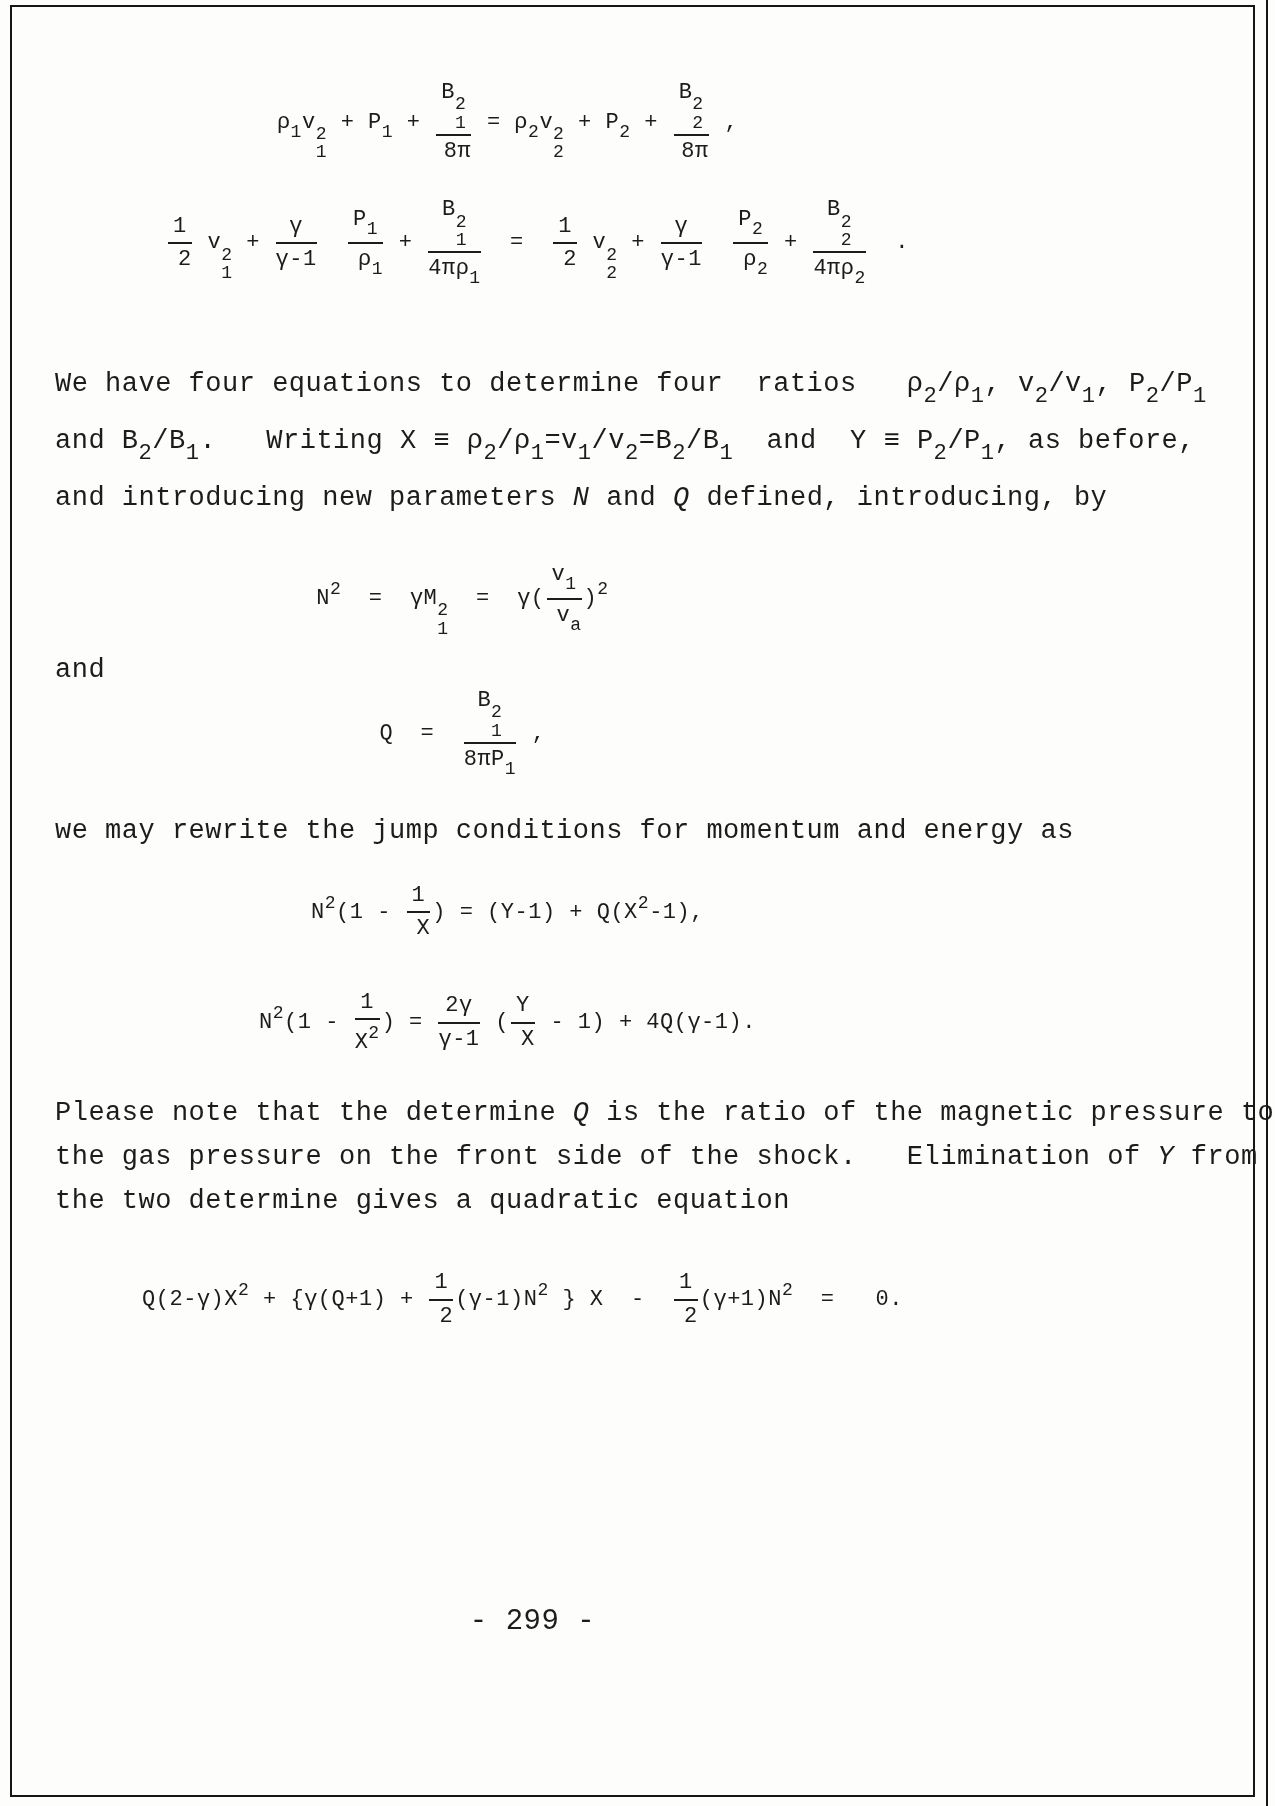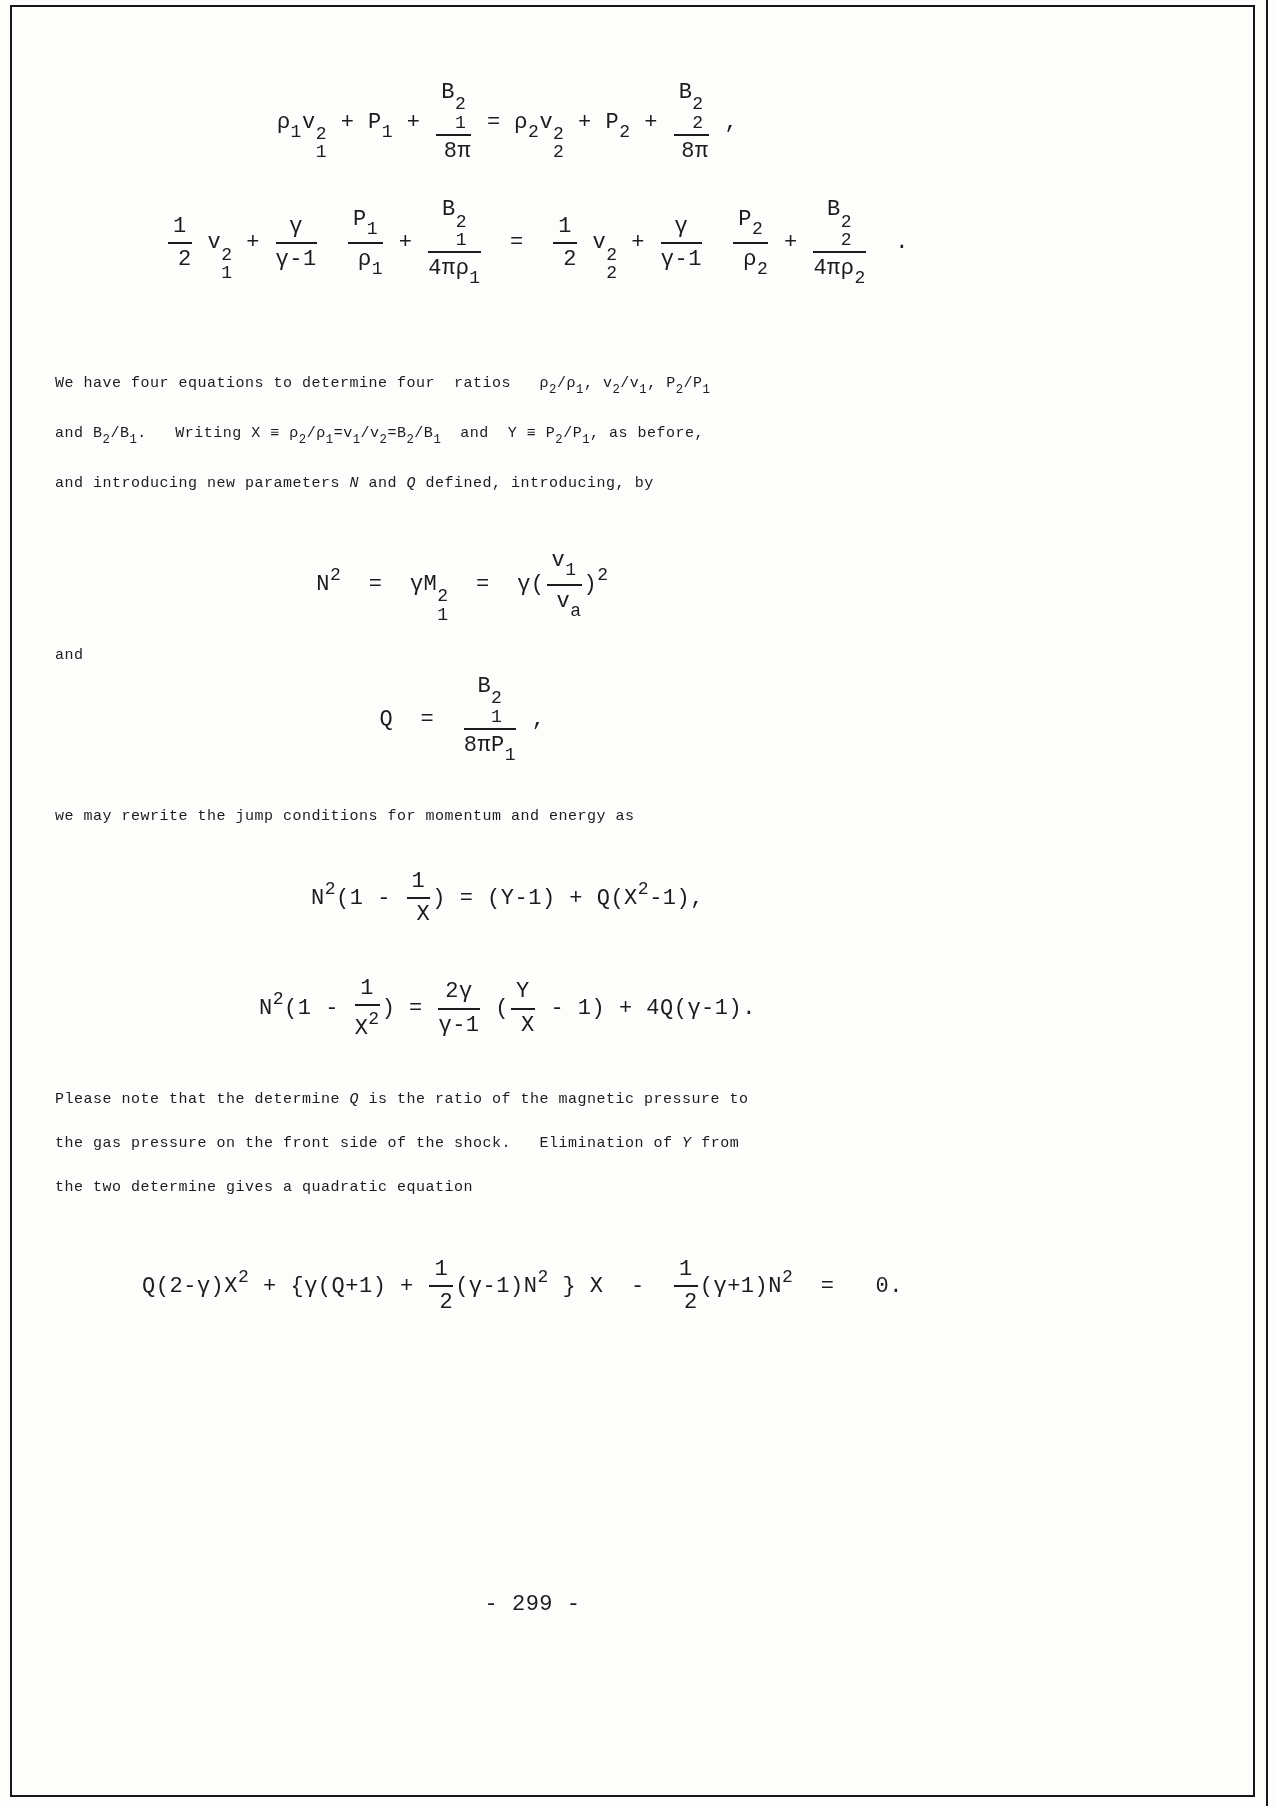--- a/index.html
+++ b/index.html
@@ -30,21 +30,21 @@
   }
   .content{
     position:absolute;
     left:55px;right:315px;top:0;
     padding-top:78px;
   }
   
   .para-line{
     display:block;
     white-space:pre;
-    font-size:15px;
+    font-size:27px;
     letter-spacing:0.5px;
     line-height:44px;
   }
   
   .disp{
     display:block;
     text-align:center;
     white-space:pre;
     font-size:22px;
     letter-spacing:0.5px;
@@ -76,21 +76,21 @@
   }
   .fr{
     display:inline-flex;flex-direction:column;
     vertical-align:middle;margin:0 2px;
     line-height:1.25;
   }
   .fn{border-bottom:2px solid currentColor;padding:1px 5px 2px;text-align:center;}
   .fd{padding-top:2px;text-align:right;}
   .footer{
     display:block;text-align:center;
-    font-size:22px;letter-spacing:0.5px;
+    font-size:29px;letter-spacing:0.5px;
     transform:translateX(25px);
   }
 </style>
 </head>
 <body style="color: rgb(28, 28, 28);">
 
 <div class="page" style="background: rgb(253, 253, 252);">
   <div class="frame"></div>
   <div class="edge-line"></div>
 

